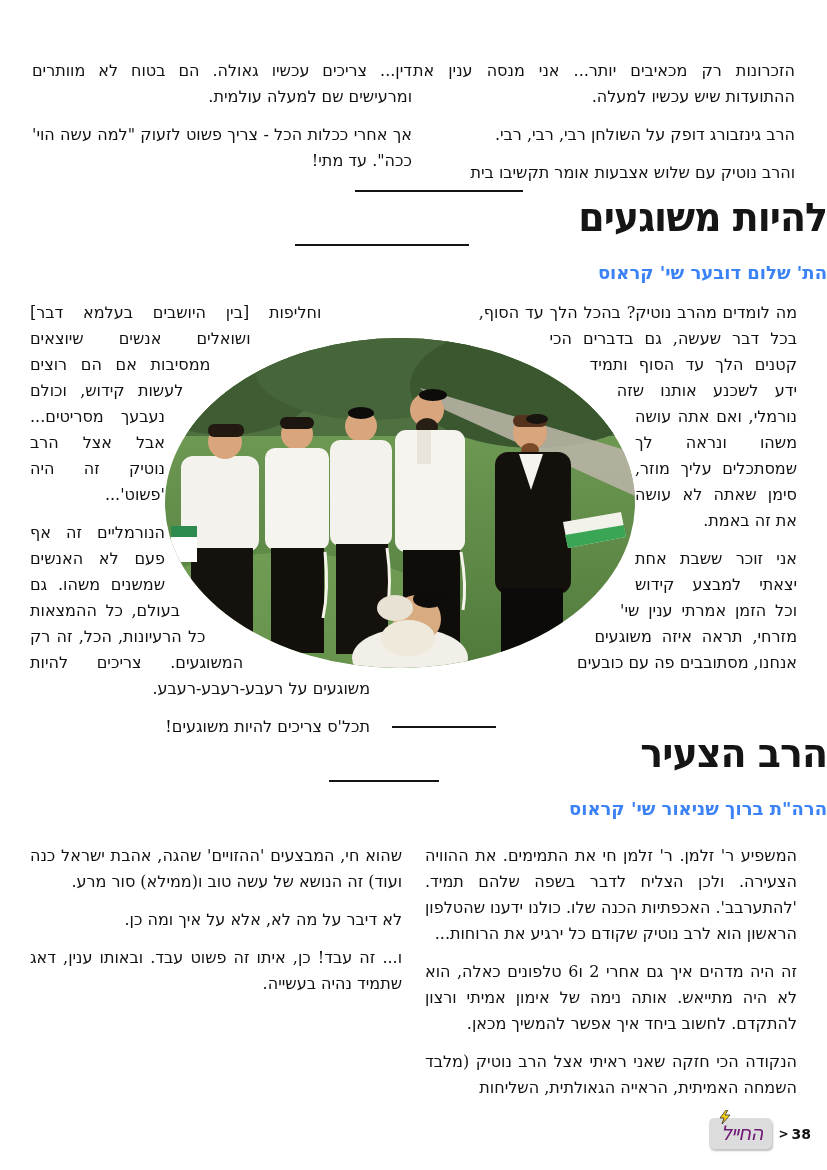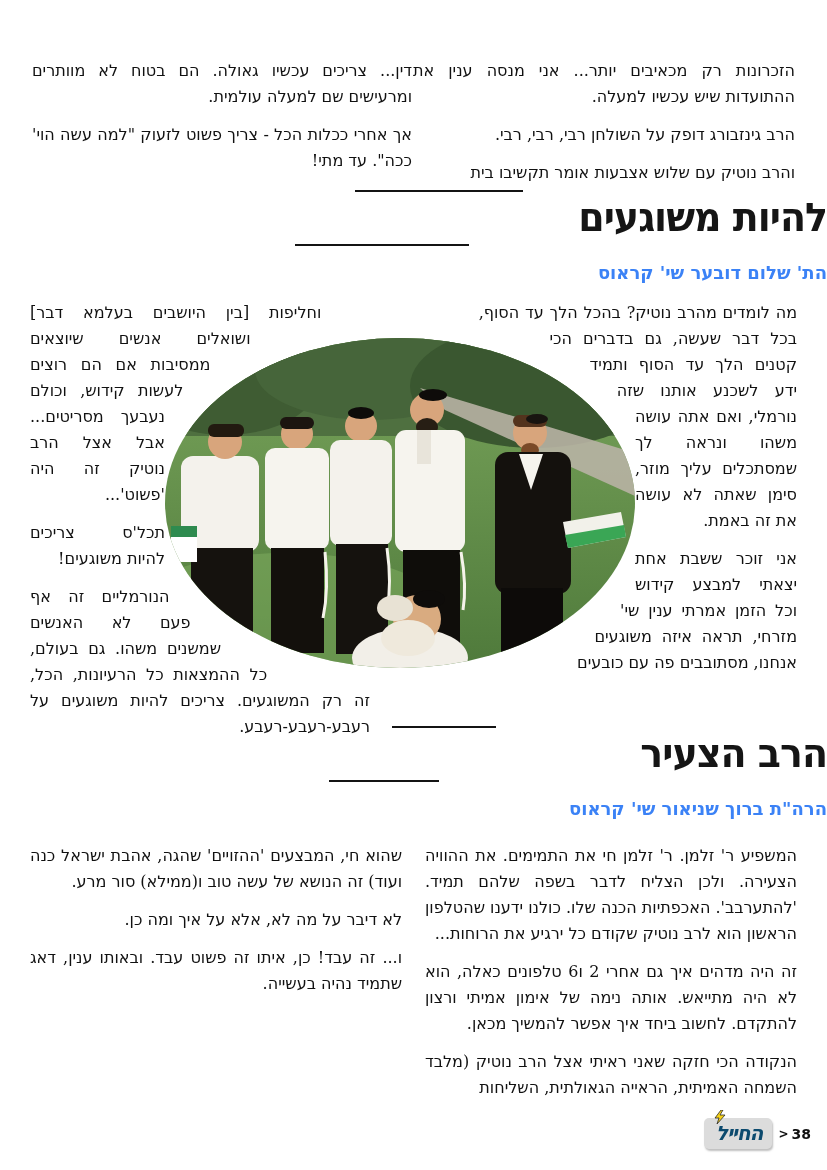--- a/index.html
+++ b/index.html
@@ -47,21 +47,21 @@
   
   .bot-right{top:843px;right:30px;width:372px;}
   .bot-left{top:843px;left:30px;width:372px;}
   
   .footer{top:1118px;right:16px;direction:ltr;display:flex;align-items:center;gap:6px;
     font-family:"DejaVu Sans",sans-serif;}
   .logo-pill{
     background:#dcdcdc;border-radius:5px;padding:3px 10px 4px 12px;position:relative;
     box-shadow:1px 2px 2px rgba(0,0,0,0.25);
   }
-  .logo-text{font-weight:bold;font-style:italic;font-size:20px;color:#0c4a6e;letter-spacing:-1px;}
+  .logo-text{font-weight:normal;font-style:italic;font-size:20px;color:#701a75;letter-spacing:-1px;}
   .lightning{position:absolute;top:-8px;left:10px;width:12px;height:14px;}
   .page-ref{font-weight:bold;font-size:14px;color:#111;display:flex;align-items:center;gap:3px;}
   .chev{font-size:12px;font-weight:bold;}
 </style>
 </head>
 <body>
 
 <div>
 
   <div class="abs col intro-right">
@@ -151,22 +151,22 @@
 
     <div class="mid-right">
       <div class="cut cut-in-right"></div>
       <p>מה לומדים מהרב נוטיק? בהכל הלך עד הסוף, בכל דבר שעשה, גם בדברים הכי קטנים הלך עד הסוף ותמיד ידע לשכנע אותנו שזה נורמלי, ואם אתה עושה משהו ונראה לך שמסתכלים עליך מוזר, סימן שאתה לא עושה את זה באמת.</p>
       <p>אני זוכר ששבת אחת יצאתי למבצע קידוש וכל הזמן אמרתי ענין שי' מזרחי, תראה איזה משוגעים אנחנו, מסתובבים פה עם כובעים</p>
     </div>
 
     <div class="mid-left">
       <div class="cut cut-in-left"></div>
       <p>וחליפות [בין היושבים בעלמא דבר] ושואלים אנשים שיוצאים ממסיבות אם הם רוצים לעשות קידוש, וכולם נעבעך מסריטים... אבל אצל הרב נוטיק זה היה 'פשוט'...</p>
+      <p>הנורמליים זה אף פעם לא האנשים שמשנים משהו. גם בעולם, כל ההמצאות כל הרעיונות, הכל, זה רק המשוגעים. צריכים להיות משוגעים על רעבע-רעבע-רעבע.</p>
       <p>תכל'ס צריכים להיות משוגעים!</p>
-      <p>הנורמליים זה אף פעם לא האנשים שמשנים משהו. גם בעולם, כל ההמצאות כל הרעיונות, הכל, זה רק המשוגעים. צריכים להיות משוגעים על רעבע-רעבע-רעבע.</p>
     </div>
   </section>
 
   <header class="abs headline head2">
     <div class="rule rule-top2"></div>
     <h1>הרב הצעיר</h1>
     <div class="rule rule-bot2"></div>
     <div class="byline">הרה"ת ברוך שניאור שי' קראוס</div>
   </header>
 

